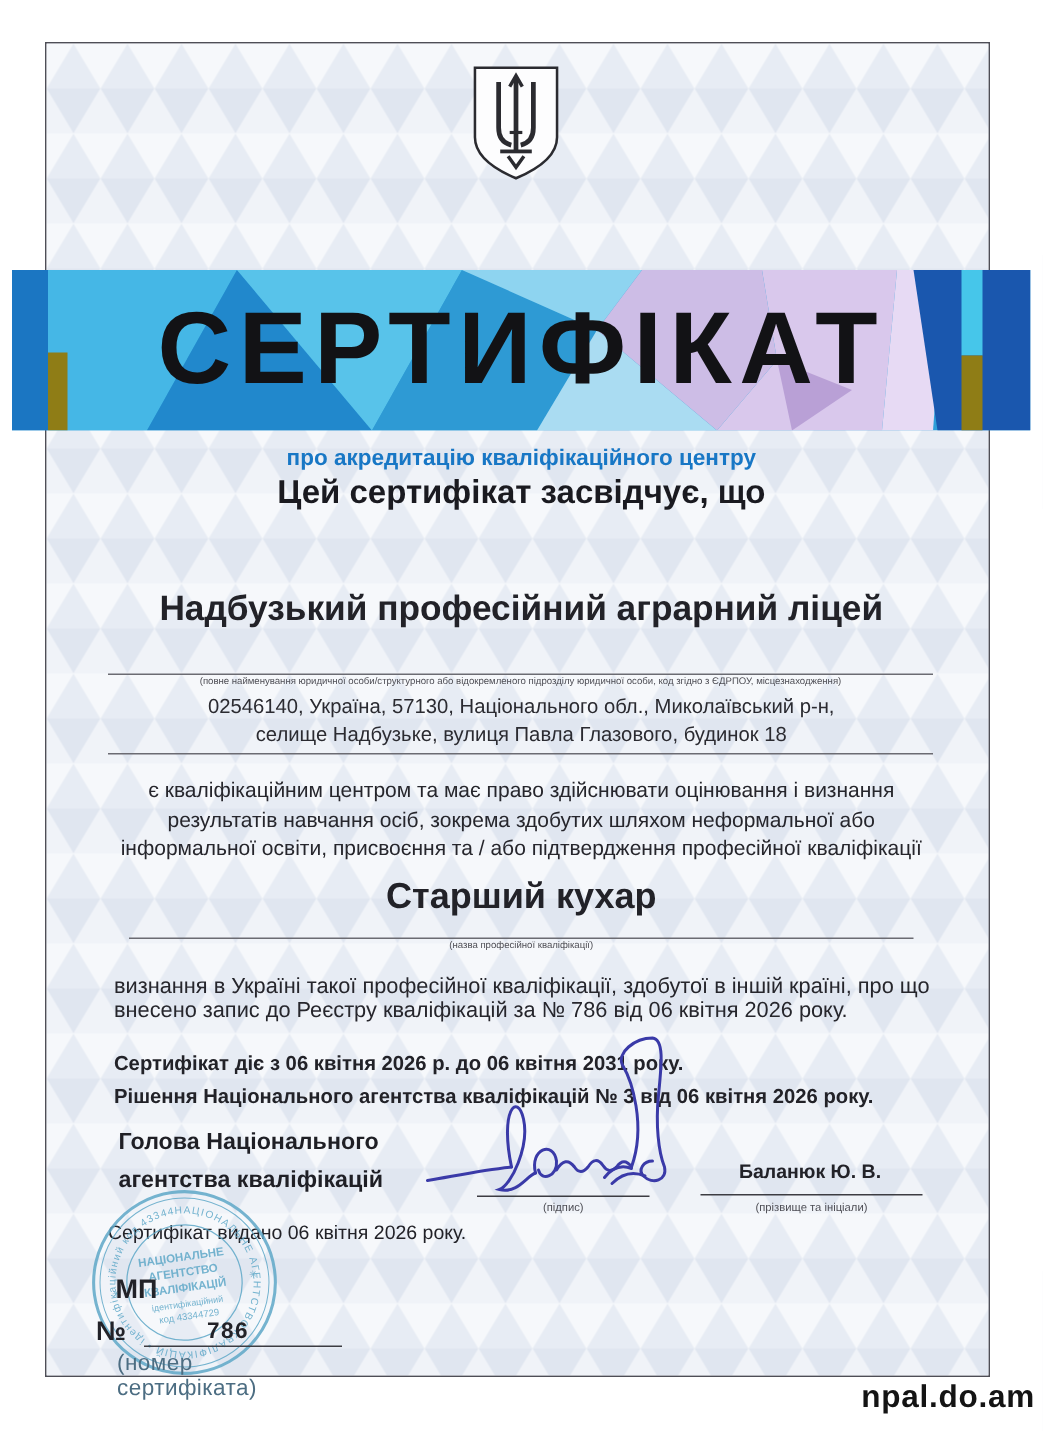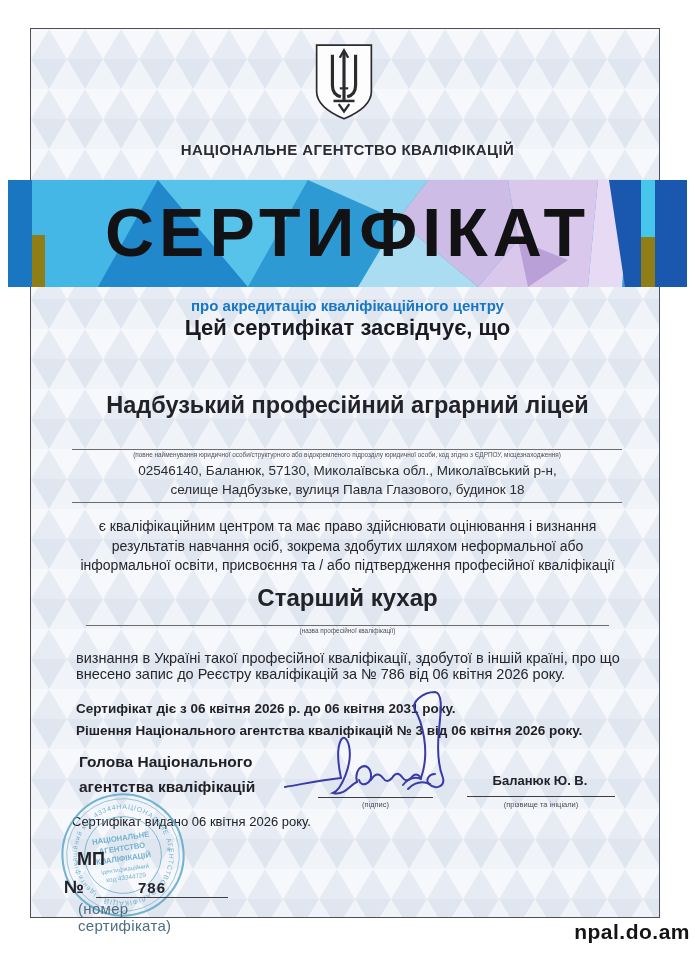--- a/index.html
+++ b/index.html
@@ -75,21 +75,20 @@
       <path d="M30,9 V56"></path>
       <path d="M26,15 L30,8 L34,15" stroke-width="2.2"></path>
       <path d="M19,12 V41 Q19,50 27,52"></path>
       <path d="M41,12 V41 Q41,50 33,52"></path>
       <path d="M20,56 H40" stroke-width="2.4"></path>
       <path d="M25,59 L30,66 L35,59" stroke-width="2.2"></path>
       <path d="M26,44 H34" stroke-width="2"></path>
     </g>
   </svg>
 
-  <div class="abs center agency-name">НАЦІОНАЛЬНЕ АГЕНТСТВО КВАЛІФІКАЦІЙ</div>
 
   <div class="abs banner">
     <svg viewBox="0 0 679 107" preserveAspectRatio="none" xmlns="http://www.w3.org/2000/svg">
       <rect width="679" height="107" fill="#2f9fd9"></rect>
       <rect x="0" width="24" height="107" fill="#1b76c2"></rect>
       <polygon points="24,0 150,0 90,107 24,107" fill="#45b7e6"></polygon>
       <polygon points="90,107 150,0 240,107" fill="#2188cc"></polygon>
       <polygon points="150,0 300,0 240,107" fill="#58c3ea"></polygon>
       <polygon points="240,107 300,0 390,40 350,107" fill="#2e9ad4"></polygon>
       <polygon points="300,0 420,0 390,40" fill="#8ed4f0"></polygon>
@@ -106,21 +105,21 @@
     <div class="banner-title">СЕРТИФІКАТ</div>
   </div>
 
   <div class="abs center accr-line">про акредитацію кваліфікаційного центру</div>
   <div class="abs center certifies-line">Цей сертифікат засвідчує, що</div>
 
   <div class="abs center holder-name">Надбузький професійний аграрний ліцей</div>
 
   <div class="abs rule" style="left:72px;top:449px;width:550px;"></div>
   <div class="abs tiny-caption" style="left:72px;top:451px;width:550px;">(повне найменування юридичної особи/структурного або відокремленого підрозділу юридичної особи, код згідно з ЄДРПОУ, місцезнаходження)</div>
-  <div class="abs center addr" style="top:461px;">02546140, Баланюк, 57130, Миколаївська обл., Миколаївський р-н,</div>
+  <div class="abs center addr" style="top:461px;">02546140, Україна, 57130, Національного обл., Миколаївський р-н,</div>
   <div class="abs center addr" style="top:480px;">селище Надбузьке, вулиця Павла Глазового, будинок 18</div>
   <div class="abs rule" style="left:72px;top:502px;width:550px;"></div>
 
   <div class="abs center qual-name">Старший кухар</div>
 
   <div class="abs rights">є кваліфікаційним центром та має право здійснювати оцінювання і визнання результатів навчання осіб, зокрема здобутих шляхом неформальної або інформальної освіти, присвоєння та / або підтвердження професійної кваліфікації</div>
   <div class="abs rule" style="left:86px;top:625px;width:523px;"></div>
   <div class="abs tiny-caption" style="left:86px;top:627px;width:523px;">(назва професійної кваліфікації)</div>
 
   <div class="abs recog">визнання в Україні такої професійної кваліфікації, здобутої в іншій країні, про що внесено запис до Реєстру кваліфікацій за № 786 від 06 квітня 2026 року.</div>

